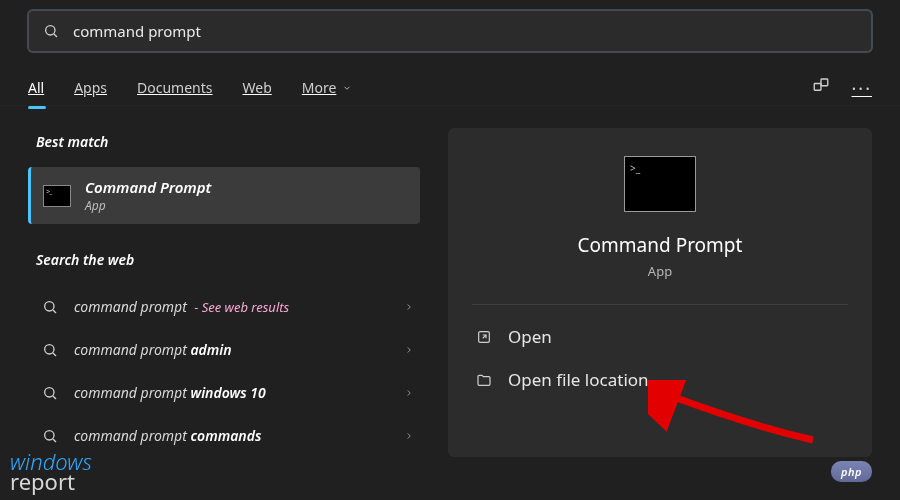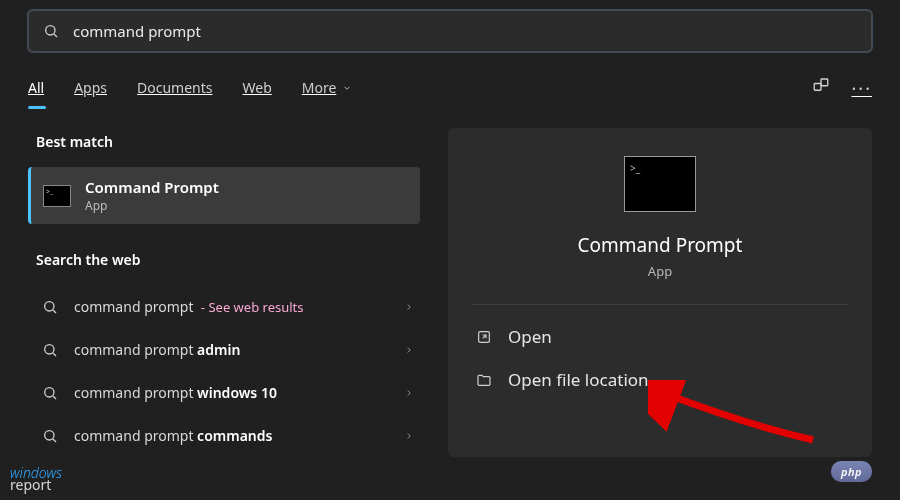--- a/index.html
+++ b/index.html
@@ -13,21 +13,21 @@
   .tab.active { color: #fff; }
   .tab.active::after { content:""; display:block; }
   .tab-wrap { position: relative; }
   .tab-underline { position: absolute; left: 0; bottom: -4px; width: 18px; height: 3px; background: #4cc2ff; border-radius: 2px; }
   .tab .chev { width: 10px; height: 10px; margin-left: 6px; stroke: #cfcfcf; }
   .tabs-spacer { flex: 1; }
   .tabs-right { display: flex; align-items: center; gap: 22px; color:#cfcfcf; }
   .icon-btn svg { width: 18px; height: 18px; stroke:#cfcfcf; fill:none; }
   .dots { font-size: 18px; letter-spacing: 2px; color:#cfcfcf; }
   .content { display: flex; padding: 22px 28px 0 28px; gap: 28px; }
-  .left { flex: 0 0 392px; }
+  .left { flex: 0 0 392px; font-style: italic; }
   .right { flex: 1; background: #2c2c2c; border-radius: 6px; padding: 28px 24px 0 24px; position: relative; }
   .group-title { font-size: 14px; font-weight: 600; color: #fff; margin: 4px 0 16px 8px; }
   .best-match { background: #3b3b3b; border-radius: 4px; display: flex; align-items: center; padding: 10px 12px; border-left: 3px solid #4cc2ff; margin-bottom: 26px; }
   .cmd-thumb { width: 28px; height: 22px; background:#000; border:1px solid #888; margin-right: 14px; position:relative; }
   .cmd-thumb::before { content:">_"; position:absolute; top:1px; left:2px; font-size:7px; color:#bbb; }
   .best-match .title { font-size: 15px; font-weight: 600; }
   .best-match .sub { font-size: 12px; color: #bdbdbd; }
   .web-item { display:flex; align-items:center; padding: 12px 6px 12px 14px; cursor:pointer; }
   .web-item .sicon { width:16px; height:16px; margin-right: 16px; stroke:#cfcfcf; }
   .web-item .text { flex:1; font-size:14px; color:#d8d8d8; }
@@ -37,21 +37,21 @@
   .right-header { display:flex; flex-direction:column; align-items:center; }
   .app-thumb { width: 72px; height: 56px; background:#000; border:1px solid #9a9a9a; position:relative; margin-bottom: 20px; }
   .app-thumb::before { content:">_"; position:absolute; top:4px; left:5px; font-size:10px; color:#bbb; }
   .right-title { font-size: 19px; font-weight: 400; color:#fff; }
   .right-sub { font-size: 13px; color:#b7b7b7; margin-top: 4px; }
   .right-div { height:1px; background:#3f3f3f; margin: 24px 0 10px 0; }
   .action { display:flex; align-items:center; padding: 10px 4px; cursor:pointer; font-size:17px; color:#e6e6e6; }
   .action .aicon { width:16px; height:16px; margin-right: 16px; stroke:#cfcfcf; fill:none; }
   
   .arrow { position:absolute; pointer-events:none; }
-  .watermark { position:absolute; left:10px; bottom:8px; font-style:italic; color:#2fa8ff; font-size:14px; line-height:0.9; font-weight:300; }
+  .watermark { position:absolute; left:10px; bottom:8px; font-style:italic; color:#2fa8ff; font-size:22px; line-height:0.9; font-weight:300; }
   .watermark .r { color:#d8d8d8; font-style:normal; font-weight:400; }
   .php-badge { position:absolute; right:28px; bottom:18px; background:#8892bf; background:linear-gradient(#7a84b3,#616a99); color:#fff; font-size:11px; font-weight:600; padding:3px 10px; border-radius:10px; font-style:italic; letter-spacing:0.5px; }
 </style>
 </head>
 <body>
 
 <div class="frame">
   <div class="search-bar">
     <svg class="icon" viewBox="0 0 24 24" fill="none" stroke-width="2">
         <circle cx="11" cy="11" r="7"></circle>

